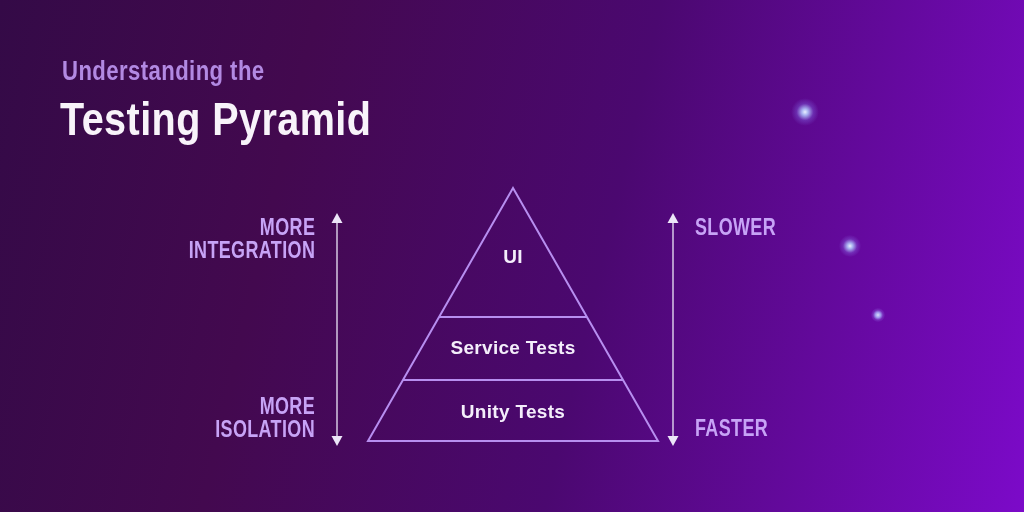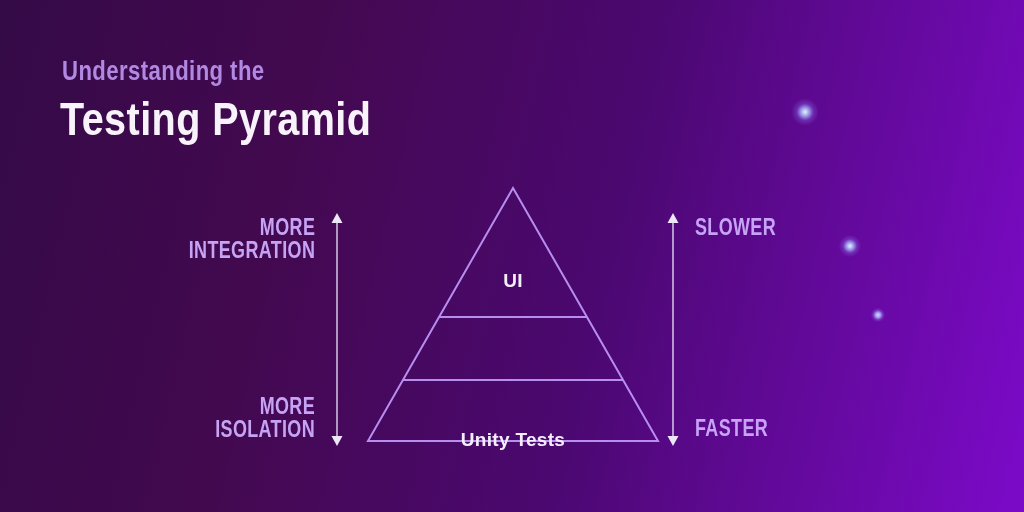--- a/index.html
+++ b/index.html
@@ -81,23 +81,23 @@
   .level-label {
     position: absolute;
     left: 413px;
     width: 200px;
     text-align: center;
     color: #f4eefb;
     font-size: 19px;
     font-weight: 700;
     letter-spacing: 0.3px;
   }
-  .level-ui      { top: 244px; line-height: 26px; margin-top: 24px; }
+  .level-ui      { top: 244px; line-height: 26px; }
   .level-service { top: 337px; line-height: 22px; }
-  .level-unity   { top: 401px; line-height: 22px; margin-top: 28px; }
+  .level-unity   { top: 401px; line-height: 22px; }
 
   
   .sparkle {
     position: absolute;
     border-radius: 50%;
   }
   .sparkle-1 {
     left: 791px; top: 98px; width: 28px; height: 28px;
     background: radial-gradient(circle, #e9efff 0%, #aab2f2 16%, rgba(130,100,225,0.40) 42%, rgba(130,100,225,0) 70%);
   }
@@ -149,15 +149,16 @@
   <div class="axis-label axis-left bottom">
     <div>MORE</div>
     <div>ISOLATION</div>
   </div>
   <div class="axis-label axis-right top">SLOWER</div>
   <div class="axis-label axis-right bottom">FASTER</div>
 
   <div class="level-label level-ui">
     <div>UI</div>
   </div>
+  <div class="level-label level-service">Service Tests</div>
   <div class="level-label level-unity">Unity Tests</div>
 
 </div>
 
 </body></html>

